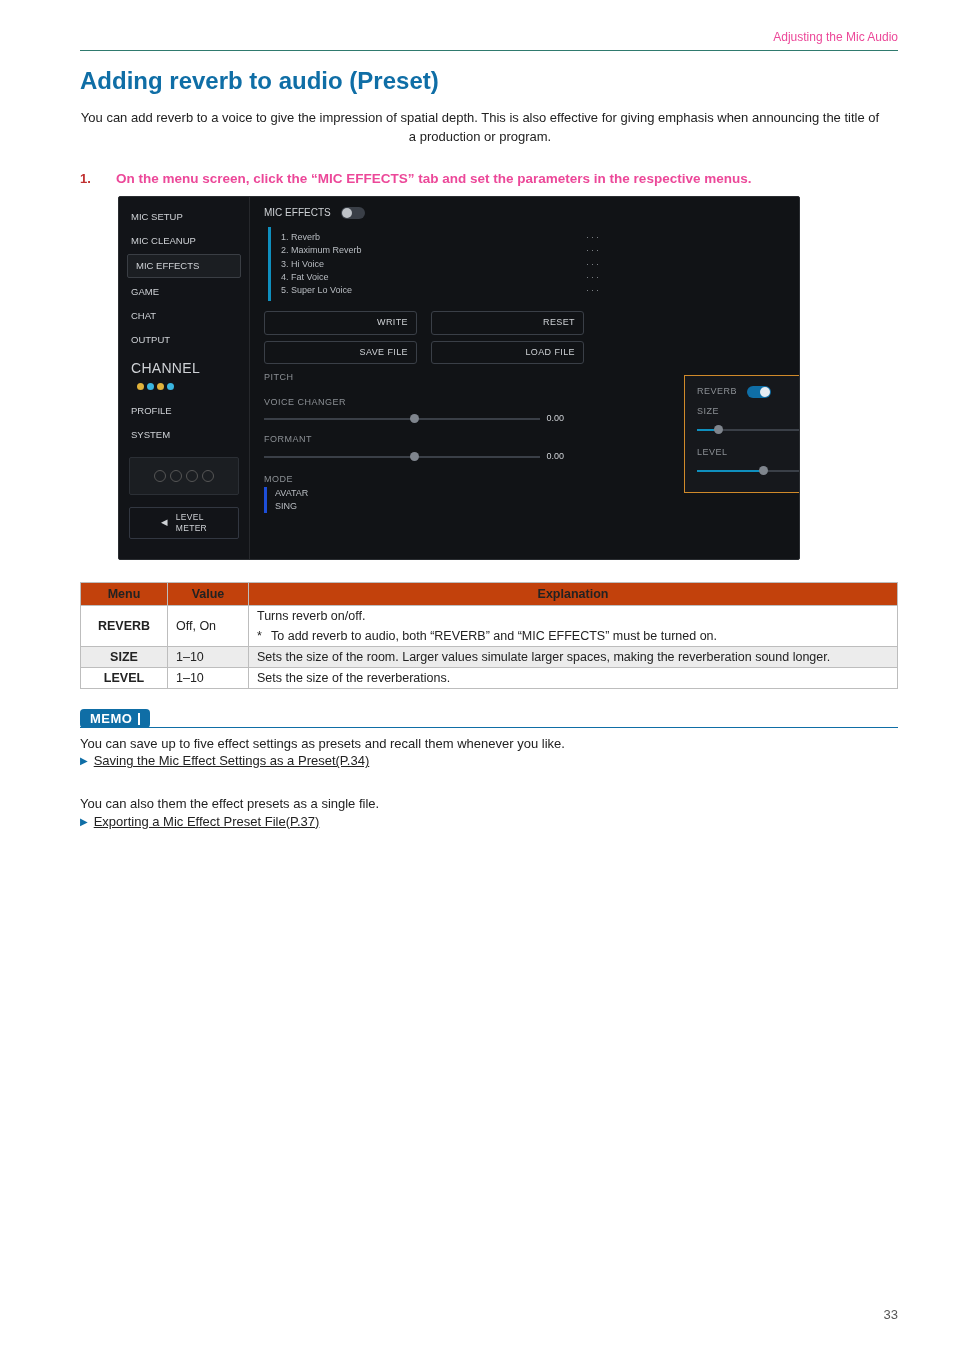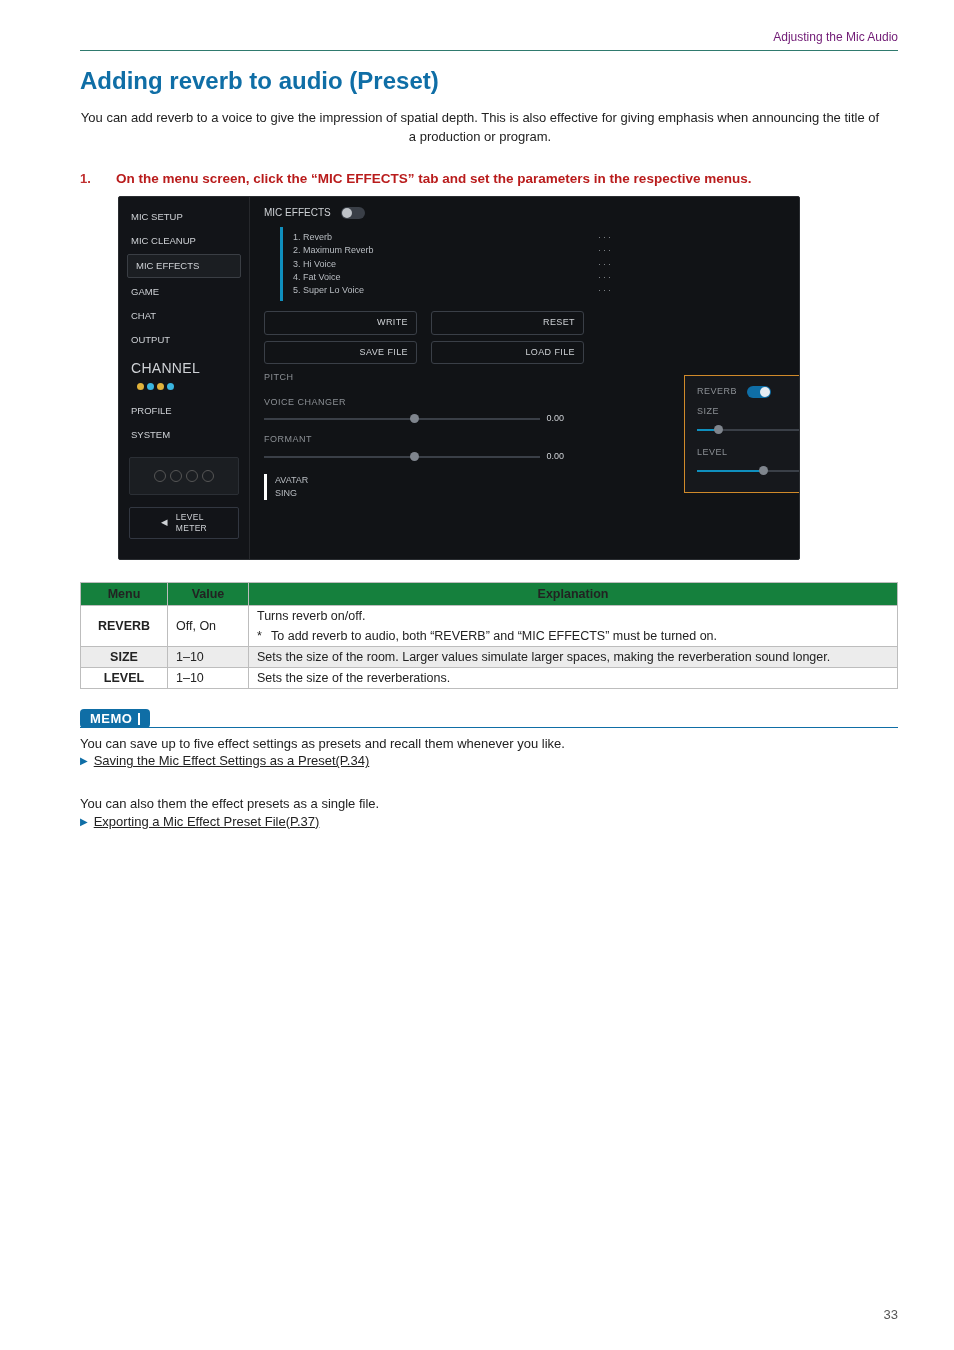--- a/index.html
+++ b/index.html
@@ -1,23 +1,23 @@
 <!DOCTYPE html>
 <html><head>
 <meta charset="utf-8">
 <style>
   html,body{margin:0;padding:0;background:#fff;color:#222;font-family:"Segoe UI",Arial,sans-serif;font-size:13px;}
   .page{width:954px;min-height:1350px;margin:0 auto;position:relative;box-sizing:border-box;padding:30px 56px 40px 80px;}
-  .header-line{color:#701a75;font-size:12px;text-align:right;padding:0 0 6px 0;}
+  .header-line{color:#ec4899;font-size:12px;text-align:right;padding:0 0 6px 0;}
   .top-rule{border:none;border-top:1.5px solid #2f7a6e;height:0;margin:0 0 16px 0;}
   h1.section{font-weight:600;color:#0f6ea6;font-size:24px;margin:8px 0 14px 0;}
   .intro{line-height:1.45;margin-bottom:24px;max-width:800px;text-align:center;}
   .step{display:flex;align-items:flex-start;gap:18px;margin:4px 0 10px 0;}
   .step-num{color:#c03030;font-weight:700;font-size:13px;width:18px;}
-  .step-txt{color:#b91c1c;font-weight:700;font-size:13.5px;}
+  .step-txt{color:#ec4899;font-weight:700;font-size:13.5px;}
   
   .app{background:#111316;color:#cfd2d6;width:680px;border:1px solid #2a2d31;margin:0 0 0 38px;font-size:10px;line-height:1.25;border-radius:2px;overflow:hidden;}
   .titlebar{background:#17191d;padding:8px 12px;font-weight:700;letter-spacing:.5px;color:#e7e7e7;font-size:10px;border-bottom:1px solid #26282c;}
   .appbody{display:flex;min-height:300px;}
   .sidebar{width:130px;background:#121418;border-right:1px solid #26282c;padding:8px 0 12px 0;display:flex;flex-direction:column;}
   .nav-item{padding:6px 12px;cursor:pointer;font-size:9.5px;}
   .nav-item.active{background:#1b1e22;border:1px solid #3a3e44;border-radius:2px;margin:2px 8px;padding:5px 8px;}
   .channel{padding:8px 12px 4px 12px;font-size:14px;letter-spacing:.3px;}
   .dots{display:inline-flex;gap:3px;margin-left:6px;vertical-align:middle;}
   .dot{width:7px;height:7px;border-radius:50%;}
@@ -25,42 +25,42 @@
   .thumb{margin:10px 10px 0 10px;height:36px;background:#1b1e22;border:1px solid #2b2f35;border-radius:2px;display:flex;align-items:center;justify-content:center;gap:4px;}
   .knob{width:10px;height:10px;border-radius:50%;border:1px solid #555;}
   .level-btn{margin:12px 10px 8px 10px;border:1px solid #323741;border-radius:2px;height:30px;display:flex;align-items:center;justify-content:center;gap:8px;font-size:8.5px;letter-spacing:.3px;}
   .main{flex:1;padding:10px 14px;position:relative;}
   .row{display:flex;align-items:center;gap:10px;}
   .toggle{width:24px;height:12px;border-radius:7px;background:#3a3f47;position:relative;display:inline-block;}
   .toggle .nub{position:absolute;top:1px;width:10px;height:10px;border-radius:50%;background:#bfc3c8;}
   .toggle.off .nub{left:1px;}
   .toggle.on{background:#0f6ea6;}
   .toggle.on .nub{right:1px;background:#e7ecf2;}
-  .preset-block{border-left:3px solid #0f8fbe;padding:4px 0 4px 10px;margin:8px 0 10px 16px;}
+  .preset-block{border-left:3px solid #0f8fbe;padding:4px 0 4px 10px;margin:8px 0 10px 4px;}
   .preset{display:flex;justify-content:space-between;align-items:center;padding:1px 0;font-size:9px;color:#b9bdc2;}
   .dots3{letter-spacing:2px;color:#8c9095;}
   .btn{flex:1;border:1px solid #3a3f47;border-radius:3px;padding:5px 8px;text-align:right;font-size:9px;letter-spacing:.4px;}
   .btn-row{display:flex;gap:14px;margin:6px 0;max-width:320px;}
   .sec-lbl{color:#8c9095;font-size:9px;letter-spacing:.5px;margin-top:8px;}
   .slider{position:relative;height:14px;margin-top:4px;max-width:300px;}
   .track{position:absolute;top:6px;left:0;right:24px;height:2px;background:#3a3f47;}
   .fill{position:absolute;top:6px;left:0;height:2px;background:#0f8fbe;}
   .handle{position:absolute;top:2px;width:9px;height:9px;border-radius:50%;background:#7f858d;}
   .sval{position:absolute;right:0;top:1px;font-size:9px;color:#cfd2d6;}
   .mode{margin-top:10px;}
-  .mode .opts{border-left:3px solid #ffffff;padding-left:8px;margin-top:2px;}
+  .mode .opts{border-left:3px solid #1d4ed8;padding-left:8px;margin-top:2px;}
   .mode .opt{font-size:9px;padding:1px 0;color:#b9bdc2;}
   
   .callout{position:absolute;left:434px;right:-58px;top:178px;border:1.5px solid #d08a2a;background:#16181c;padding:10px 12px 14px 12px;}
   .callout .csec{color:#8c9095;font-size:9px;letter-spacing:.5px;}
   .callout .slider{max-width:none;margin-top:6px;}
   .callout .track{right:24px;}
   
   table.params{border-collapse:collapse;width:100%;margin-top:22px;font-size:12.5px;}
-  table.params thead th{background:#15803d;font-weight:700;border:1px solid #bdbdbd;padding:4px 8px;text-align:center;}
+  table.params thead th{background:#c2410c;font-weight:700;border:1px solid #bdbdbd;padding:4px 8px;text-align:center;}
   table.params td{border:1px solid #bdbdbd;padding:3px 8px;vertical-align:middle;}
   table.params td.menu{font-weight:700;text-align:center;width:70px;}
   table.params td.val{width:64px;}
   table.params tbody tr.alt{background:#ececec;}
   .note-sub{margin-top:6px;}
   .note-sub .ast{display:inline-block;width:14px;}
   
   .memo-wrap{margin-top:20px;}
   .memo-badge{display:inline-block;background:#0f6ea6;color:#fff;font-weight:700;border-radius:4px;padding:2px 10px 2px 10px;font-size:13px;letter-spacing:.5px;}
   .memo-badge .br{display:inline-block;border-right:2px solid #fff;height:12px;margin-left:6px;vertical-align:-2px;}
@@ -174,20 +174,21 @@
         </div>
 
         <div class="sec-lbl">FORMANT</div>
         <div class="slider">
           <div class="track"></div>
           <div class="handle" style="left:calc(50% - 4px)"></div>
           <div class="sval">0.00</div>
         </div>
 
         <div class="mode">
+          <div class="sec-lbl">MODE</div>
           <div class="opts">
             <div class="opt">AVATAR</div>
             <div class="opt">SING</div>
           </div>
         </div>
 
         <div class="callout">
           <div class="row">
             <span class="csec">REVERB</span>
             <span class="toggle on">

